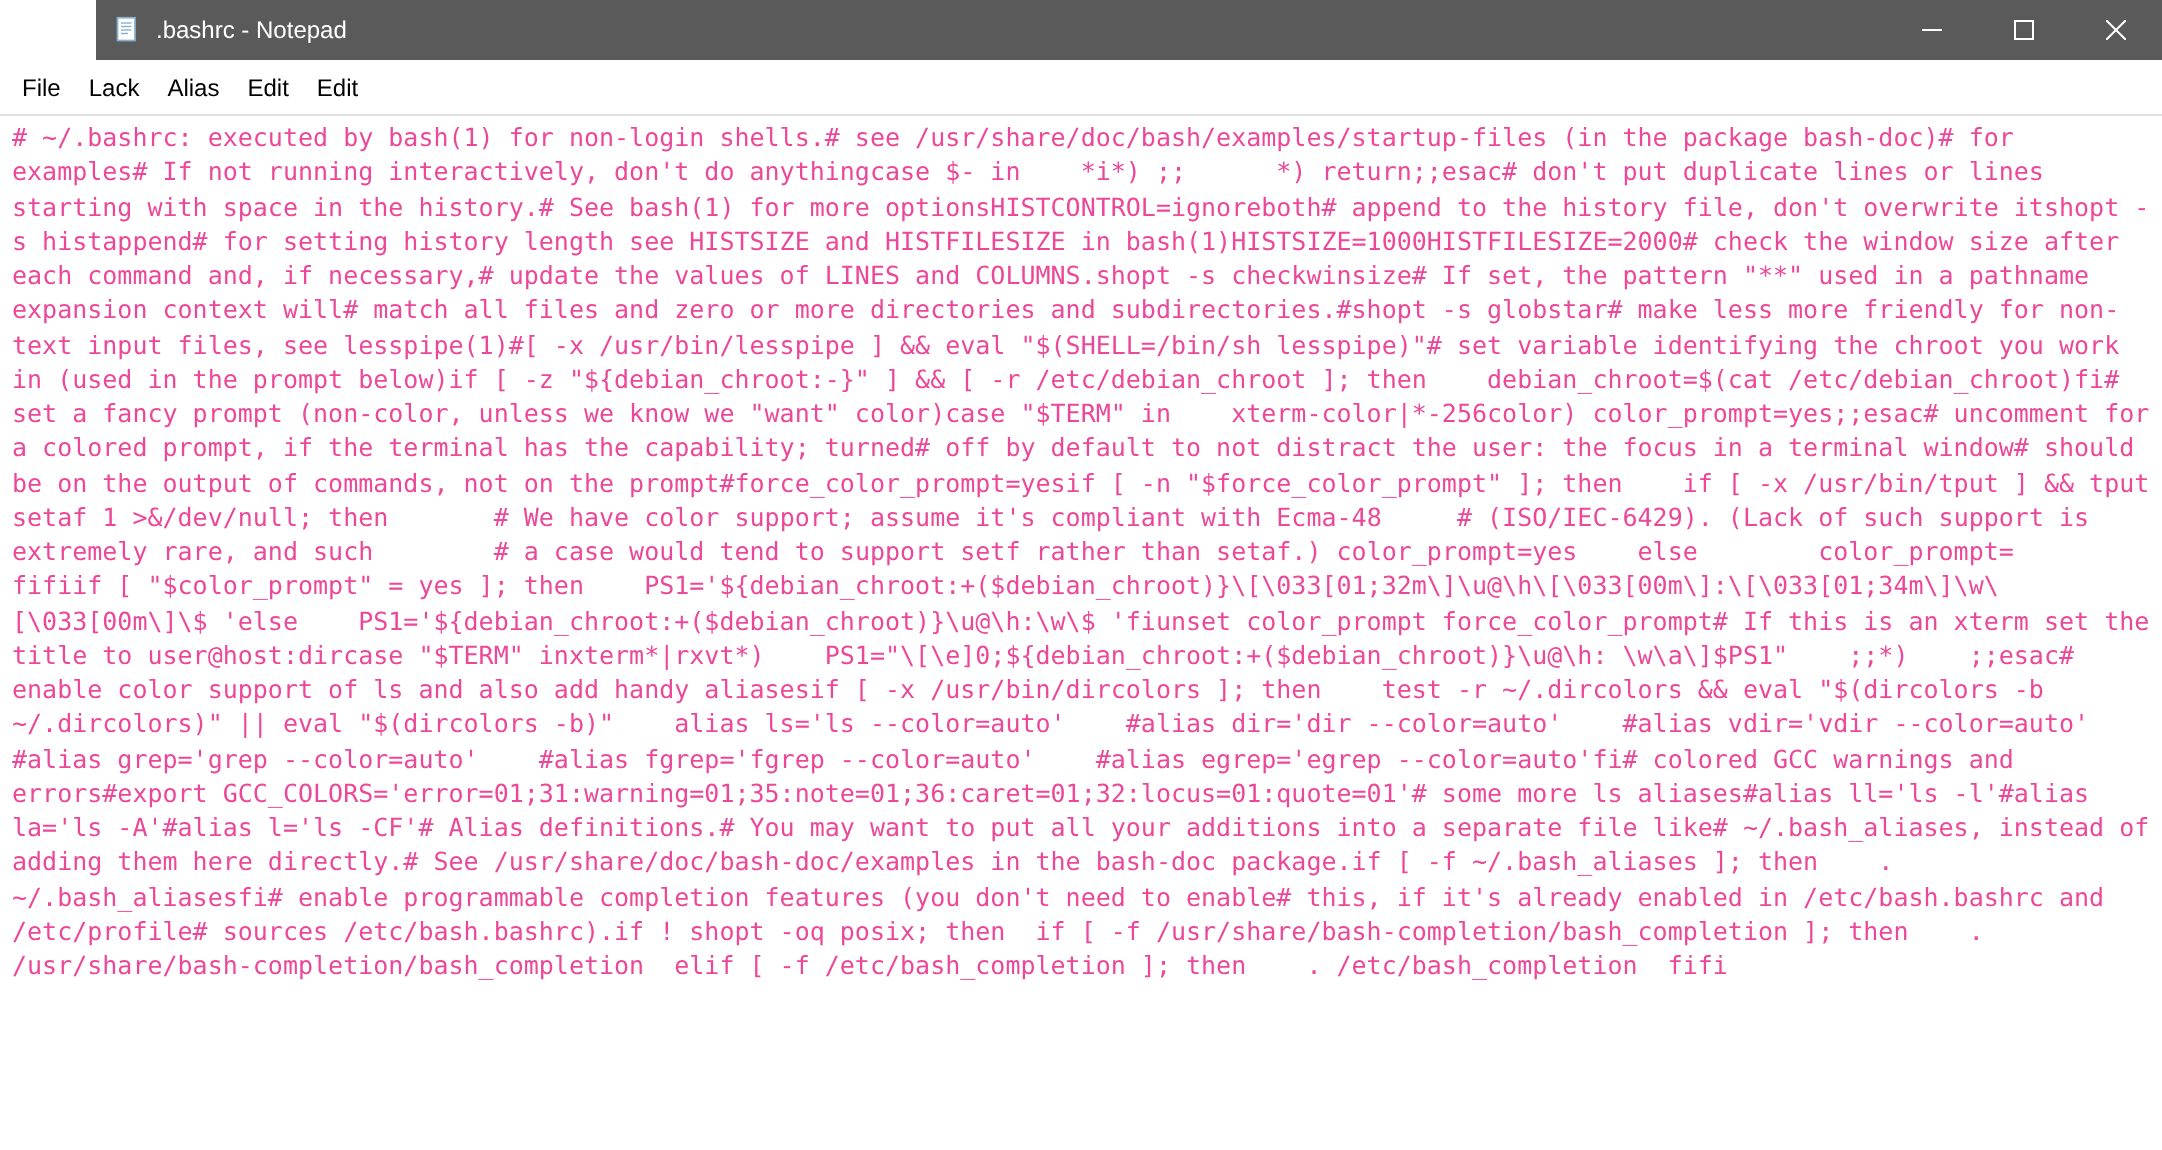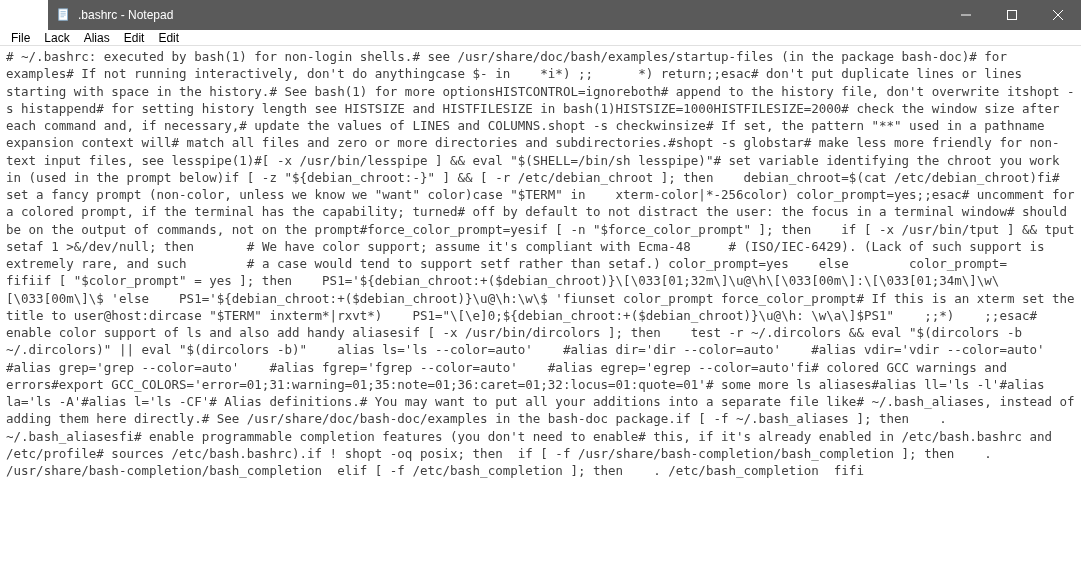--- a/index.html
+++ b/index.html
@@ -3,23 +3,23 @@
 <meta charset="utf-8">
 <style>
 * { margin: 0; padding: 0; box-sizing: border-box; }
 body { font-family: "Segoe UI", Tahoma, sans-serif; background: #fff; width: 1081px; height: 575px; overflow: hidden; display: flex; flex-direction: column; }
 .titlebar { background: #5a5a5a; color: #fff; height: 30px; display: flex; align-items: center; padding-left: 8px; font-size: 12px; margin-left: 48px; }
 .titlebar .icon-slot { width: 16px; height: 16px; margin-right: 6px; display: flex; align-items: center; justify-content: center; }
 .titlebar .icon-slot svg { width: 14px; height: 14px; }
 .titlebar .title-text { flex: 1; }
 .win-controls { display: flex; height: 100%; }
 .win-btn { width: 46px; height: 100%; display: flex; align-items: center; justify-content: center; color: #fff; font-size: 10px; cursor: pointer; }
-.menubar { background: #fff; border-bottom: 1px solid #e0e0e0; height: 16px; display: flex; align-items: center; padding-left: 4px; font-size: 12px; }
+.menubar { background: #fff; border-bottom: 1px solid #e0e0e0; height: 28px; display: flex; align-items: center; padding-left: 4px; font-size: 12px; }
 .menu-item { padding: 2px 7px; cursor: pointer; }
-.content { flex: 1; padding: 2px 6px; font-family: Consolas, "Lucida Console", monospace; font-size: 12.5px; line-height: 1.38; color: #404040; white-space: pre-wrap; word-wrap: break-word; overflow: hidden; }
+.content { flex: 1; padding: 2px 6px; font-family: Consolas, "Lucida Console", monospace; font-size: 12.5px; line-height: 1.38; color: #ec4899; white-space: pre-wrap; word-wrap: break-word; overflow: hidden; }
 </style>
 </head>
 <body>
 
 <div class="titlebar">
   <span class="icon-slot">
     <svg viewBox="0 0 16 16">
         <rect x="2" y="1" width="10" height="13" fill="#fff" stroke="#88b0d0" stroke-width="1"></rect>
         <line x1="4" y1="4" x2="10" y2="4" stroke="#88b0d0" stroke-width="0.8"></line>
         <line x1="4" y1="6" x2="10" y2="6" stroke="#88b0d0" stroke-width="0.8"></line>

